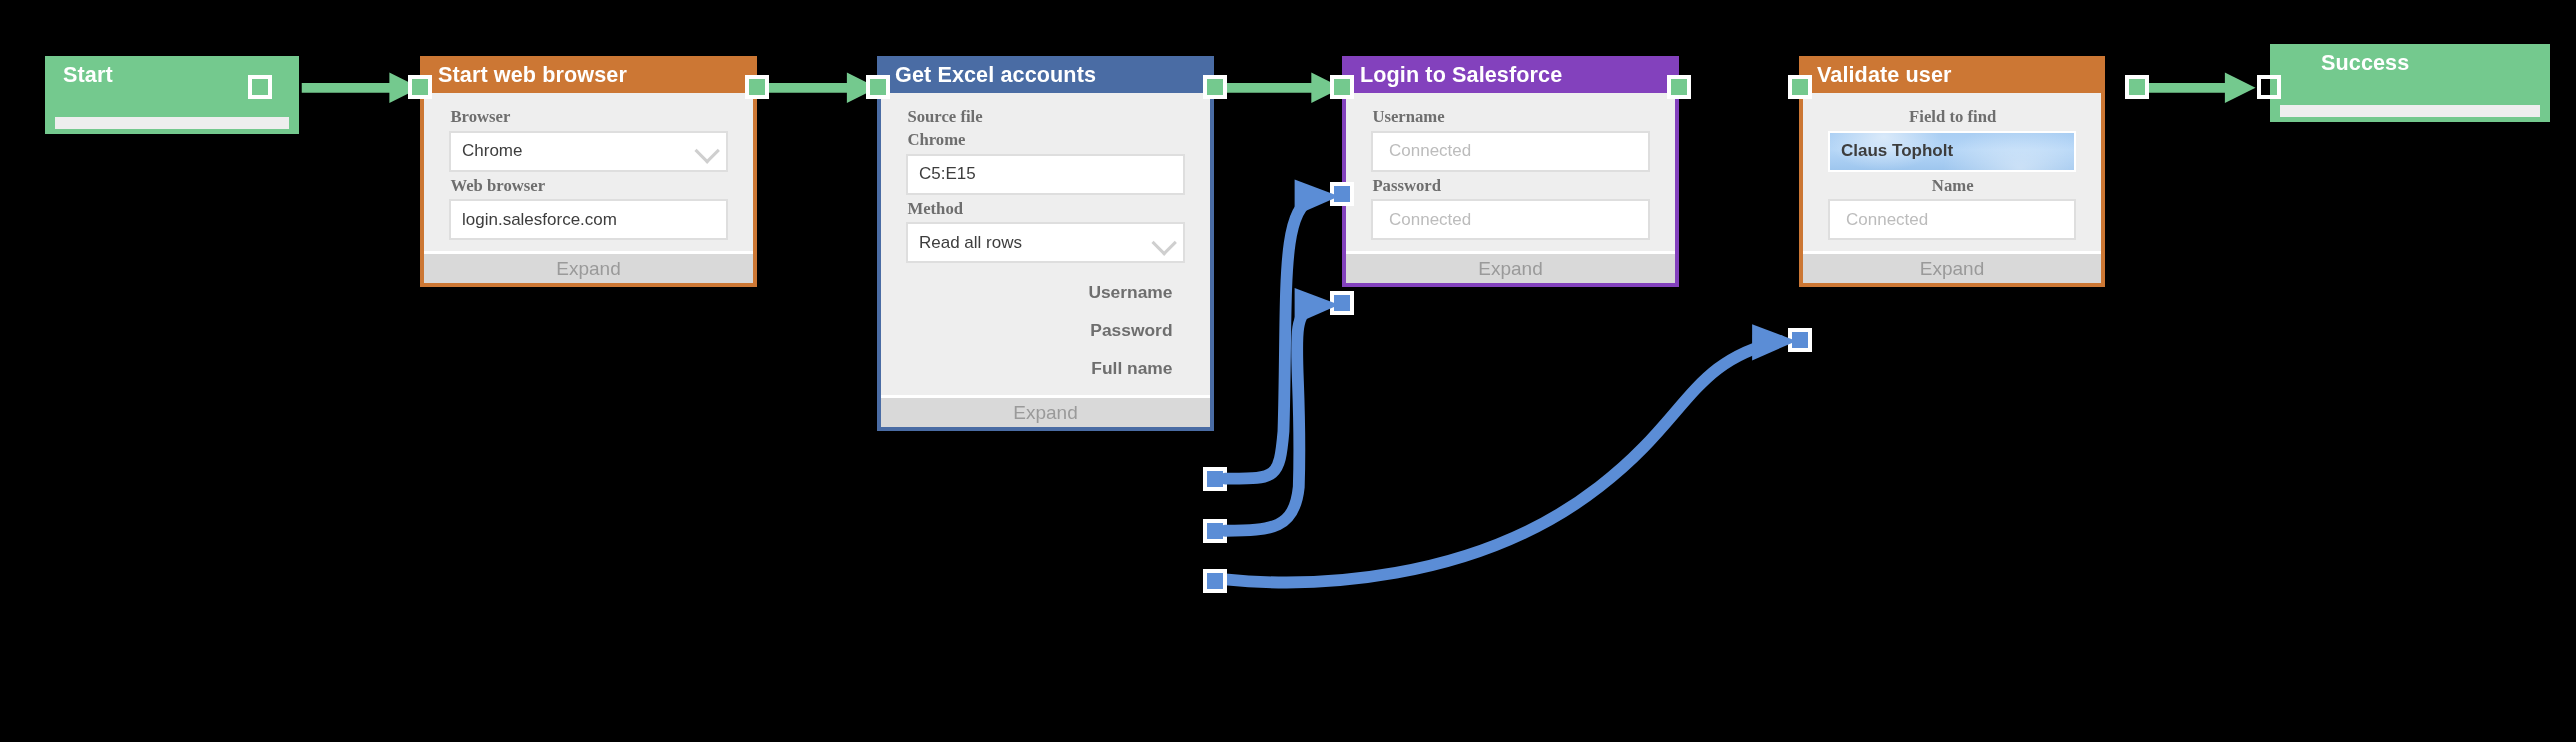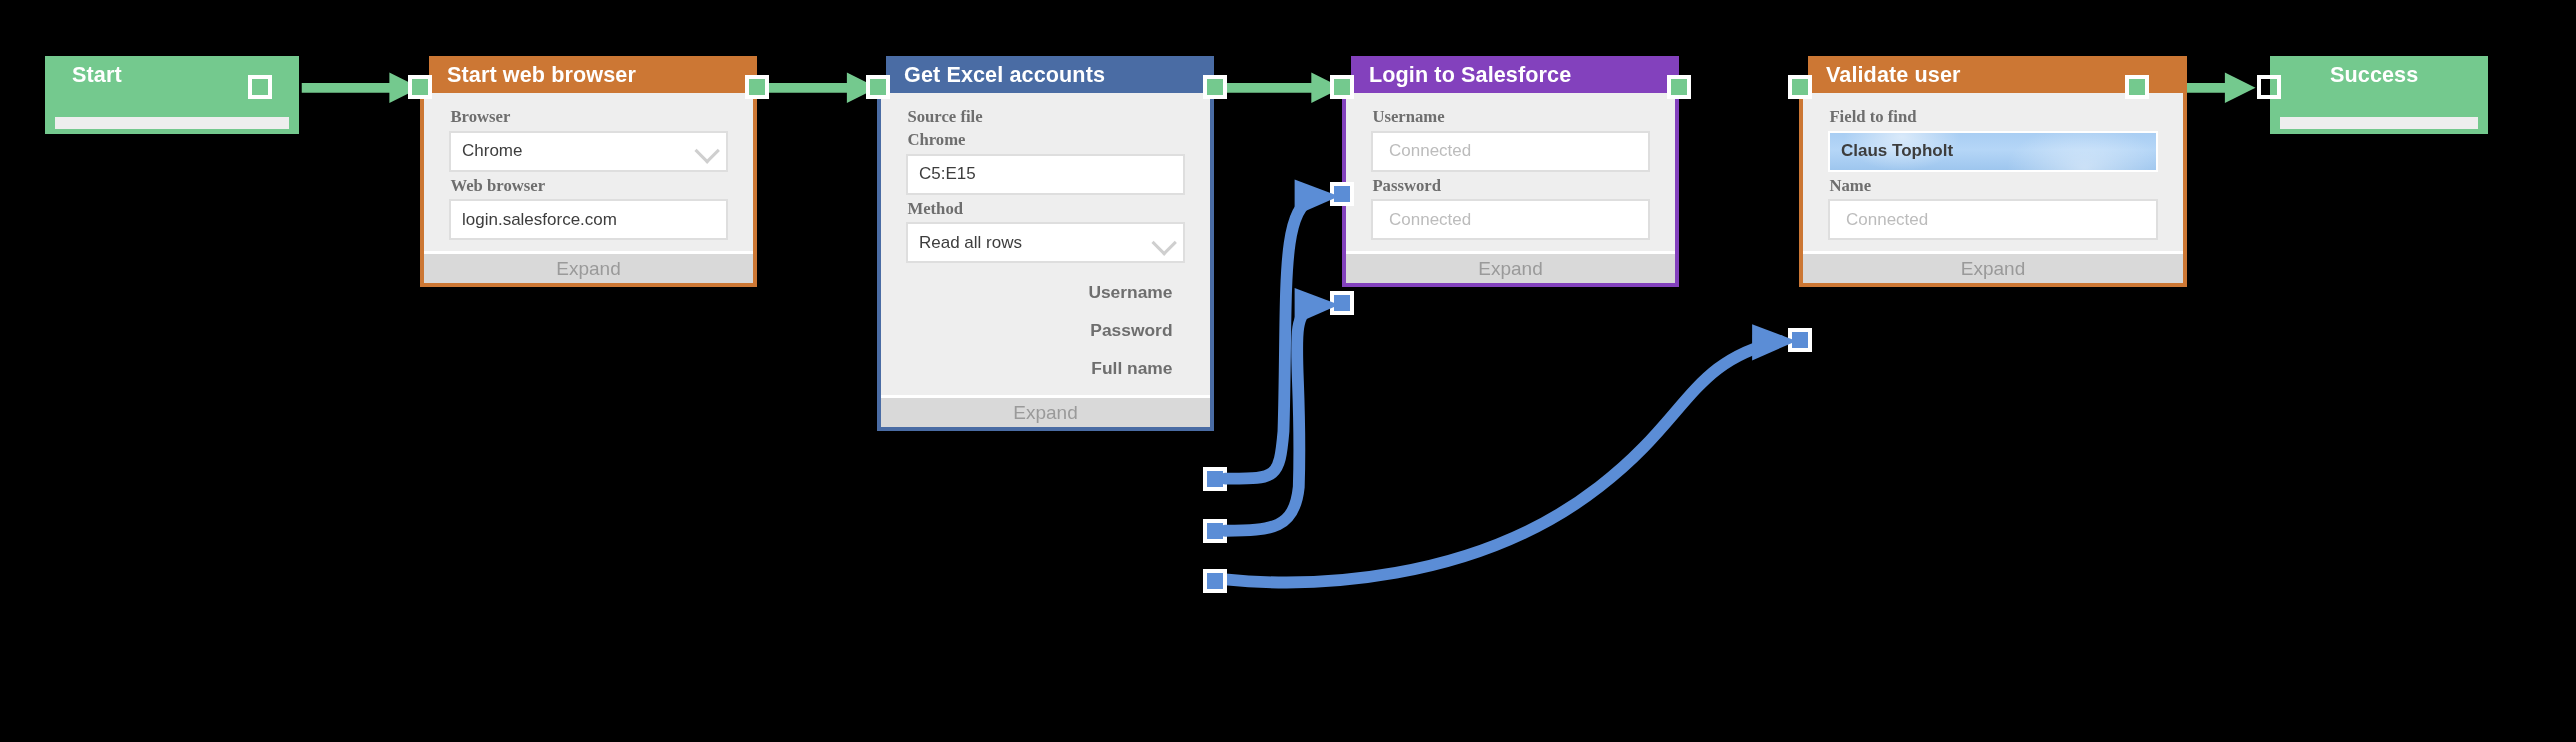--- a/index.html
+++ b/index.html
@@ -15,21 +15,21 @@
   
   #wires-front{position:absolute;left:0;top:0;width:2576px;height:743px;z-index:30;pointer-events:none;}
 
   
   .node{position:absolute;z-index:10;box-sizing:border-box;}
   .node-header{
     box-sizing:border-box;
     height:37px;
     display:flex;align-items:center;
     color:#fff;font-weight:bold;font-size:21.6px;
-    padding-left:18px;letter-spacing:0.1px;margin-left:9px;
+    padding-left:18px;letter-spacing:0.1px;
   }
   .node-body{
     box-sizing:border-box;
     background:#eeeeee;
     padding:9.7px 25px 11px 25px;
   }
   .field-label{
     color:#6e6e6e;font-size:16.7px;font-weight:bold;
     margin:6.3px 0 4.9px 1.4px;line-height:1;font-family:Liberation Serif, serif;
   }
@@ -207,42 +207,42 @@
       </div>
       <div style="height:11px;"></div>
       <div class="expand-bar" style="margin:0 -25px -11px -25px;">Expand</div>
     </div>
   </div>
   <div class="port green" style="left:1330px;top:75px;"></div>
   <div class="port green" style="left:1667px;top:75px;"></div>
   <div class="port blue" style="left:1330px;top:182px;"></div>
   <div class="port blue" style="left:1330px;top:291px;"></div>
 
-  <div class="node" id="node-validate-user" style="left:1799px;top:56px;width:388px;">
+  <div class="node" id="node-validate-user" style="left:1799px;top:56px;width:306px;text-align:center;">
     <div class="node-header" style="background:#cc7734;">
       <span>Validate user</span>
     </div>
     <div class="node-body" style="border:4.2px solid #cc7734;border-top:0;">
       <div class="field-label">Field to find</div>
       <div class="field-box highlight">
         <span>Claus Topholt</span>
       </div>
       <div class="field-label">Name</div>
       <div class="field-box placeholder">
         <span>Connected</span>
       </div>
       <div style="height:11px;"></div>
       <div class="expand-bar" style="margin:0 -25px -11px -25px;">Expand</div>
     </div>
   </div>
   <div class="port green" style="left:1788px;top:75px;"></div>
   <div class="port green" style="left:2125px;top:75px;"></div>
   <div class="port blue" style="left:1788px;top:328px;"></div>
 
-  <div class="node" id="node-success" style="left:2270px;top:56px;width:218px;height:78px;background:#74c98e;">
+  <div class="node" id="node-success" style="left:2270px;top:44px;width:280px;height:78px;background:#74c98e;">
     <div class="node-header" style="padding-left:51px;">
       <span>Success</span>
     </div>
     <div class="endstrip"></div>
   </div>
   <div class="port hollow" style="left:2257px;top:75px;"></div>
 
   <svg id="wires-front" viewBox="0 0 3705 1068">
 
     <g>

